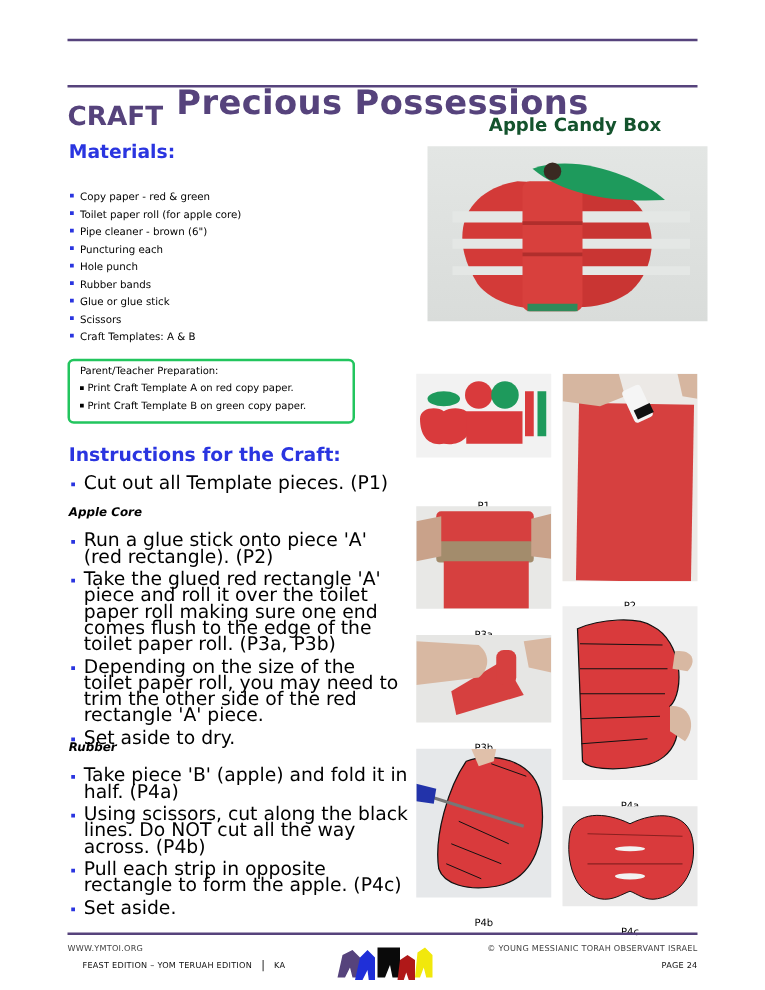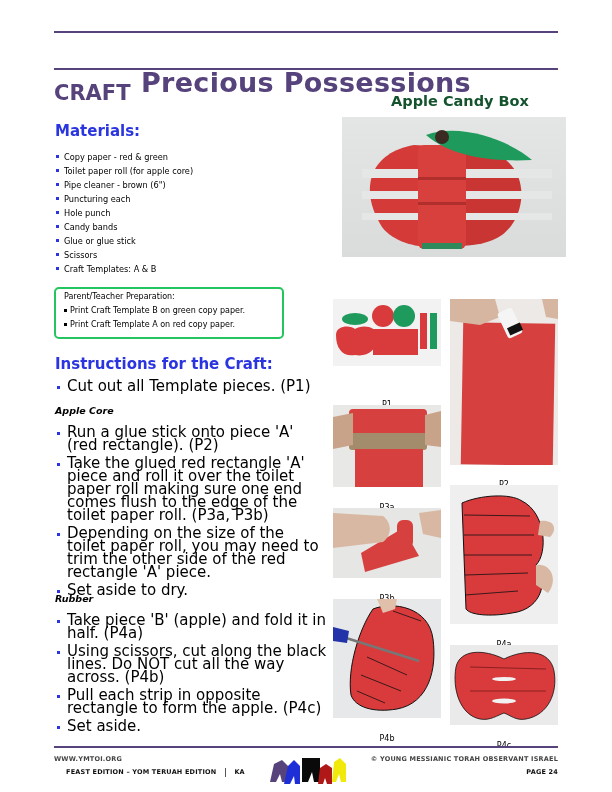--- a/index.html
+++ b/index.html
@@ -15,21 +15,21 @@
   .prep-box .row { position: relative; }
   .prep-box .b { padding-left: 6px; position: relative; }
   .prep-box .b::before { content: ""; position: absolute; left: 0; top: 5px; width: 3px; height: 3px; background: #000; }
   .instr { position: absolute; left: 55px; width: 272px; font-size: 15px; line-height: 13px; }
   .instr .step { position: relative; padding-left: 12px; margin-bottom: 5px; }
   .instr .step::before { content: ""; position: absolute; left: 2px; top: 6px; width: 3px; height: 3px; background: #2a35e0; }
   .subhead { position: absolute; left: 55px; font-size: 9.5px; font-weight: bold; font-style: italic; }
   .photo { position: absolute; overflow: hidden; }
   .cap { position: absolute; font-size: 8px; text-align: center; margin-top: 12px; }
   .footer-line { position: absolute; left: 54px; top: 746px; width: 504px; height: 2px; background: #56437c; }
-  .foot { position: absolute; font-size: 6.5px; color: #444; letter-spacing: 0.2px; font-weight: bold; }
+  .foot { position: absolute; font-size: 6.5px; color: #444; letter-spacing: 0.2px; }
   .foot-dark { color: #111; }
 </style>
 </head>
 <body>
 
 <div class="hr" style="top:31px;"></div>
 <div class="title">Precious Possessions</div>
 <div class="hr" style="top:68px;"></div>
 <div class="craft">CRAFT</div>
 
@@ -44,37 +44,37 @@
     <rect x="20" y="96" width="190" height="7" fill="#e4e7e5"></rect>
     <rect x="76" y="28" width="48" height="104" rx="6" fill="#d8403d"></rect>
     <rect x="76" y="60" width="48" height="3" fill="#b02e2c"></rect>
     <rect x="76" y="85" width="48" height="3" fill="#b02e2c"></rect>
     <rect x="80" y="126" width="40" height="6" fill="#2e8a5a"></rect>
     <path d="M84 18 C120 5 170 25 190 43 C150 45 110 40 84 18 Z" fill="#1e9a5c"></path>
     <circle cx="100" cy="20" r="7" fill="#3a2a22"></circle>
   </svg>
 </div>
 
-<div class="section-head" style="top:122px;">Materials:</div>
+<div class="section-head" style="top:112px;">Materials:</div>
 <ul class="materials">
   <li>Copy paper - red &amp; green</li>
   <li>Toilet paper roll (for apple core)</li>
   <li>Pipe cleaner - brown (6")</li>
   <li>Puncturing each</li>
   <li>Hole punch</li>
-  <li>Candy bands</li>
+  <li>Rubber bands</li>
   <li>Glue or glue stick</li>
   <li>Scissors</li>
   <li>Craft Templates: A &amp; B</li>
 </ul>
 
 <div class="prep-box">
   <div class="row">Parent/Teacher Preparation:</div>
+  <div class="row b">Print Craft Template A on red copy paper.</div>
   <div class="row b">Print Craft Template B on green copy paper.</div>
-  <div class="row b">Print Craft Template A on red copy paper.</div>
 </div>
 
 <div class="section-head" style="top:355px;">Instructions for the Craft:</div>
 <div class="instr" style="top:380px;">
   <div class="step">Cut out all Template pieces. (P1)</div>
 </div>
 
 <div class="subhead" style="top:405px;">Apple Core</div>
 <div class="instr" style="top:426px;">
   <div class="step">Run a glue stick onto piece 'A' (red rectangle). (P2)</div>

